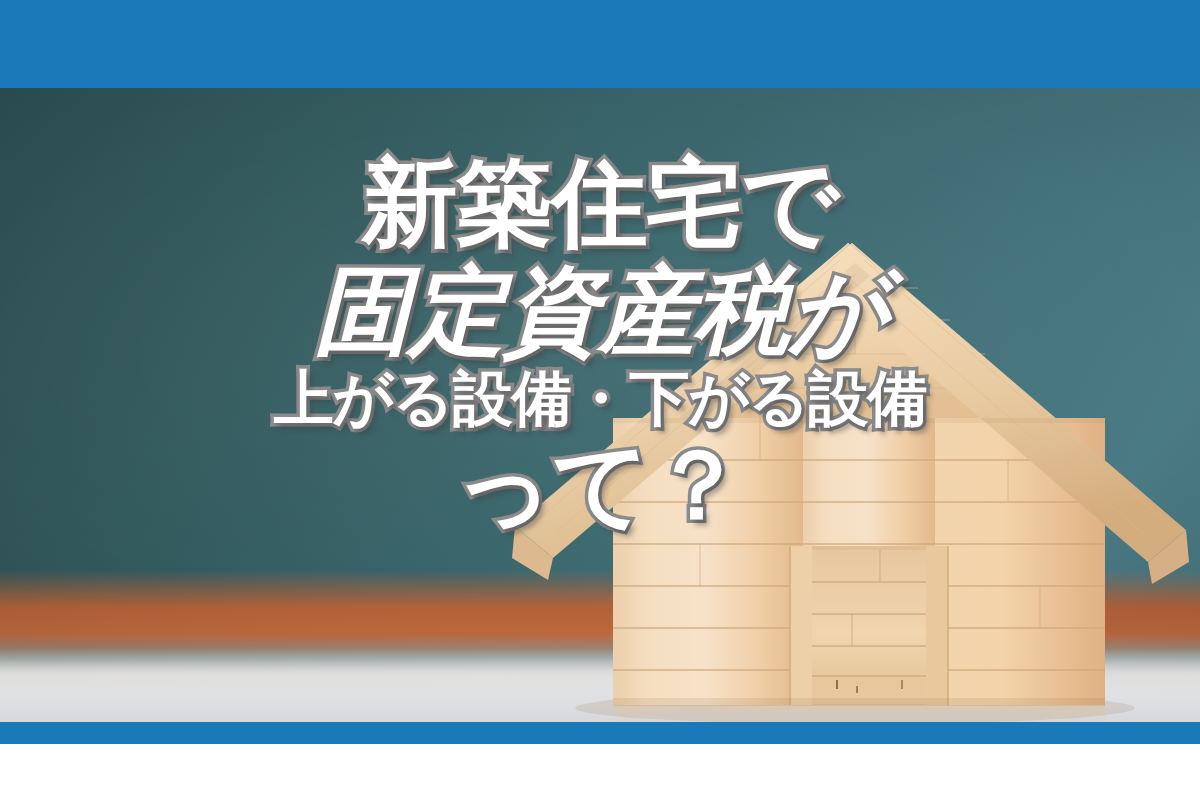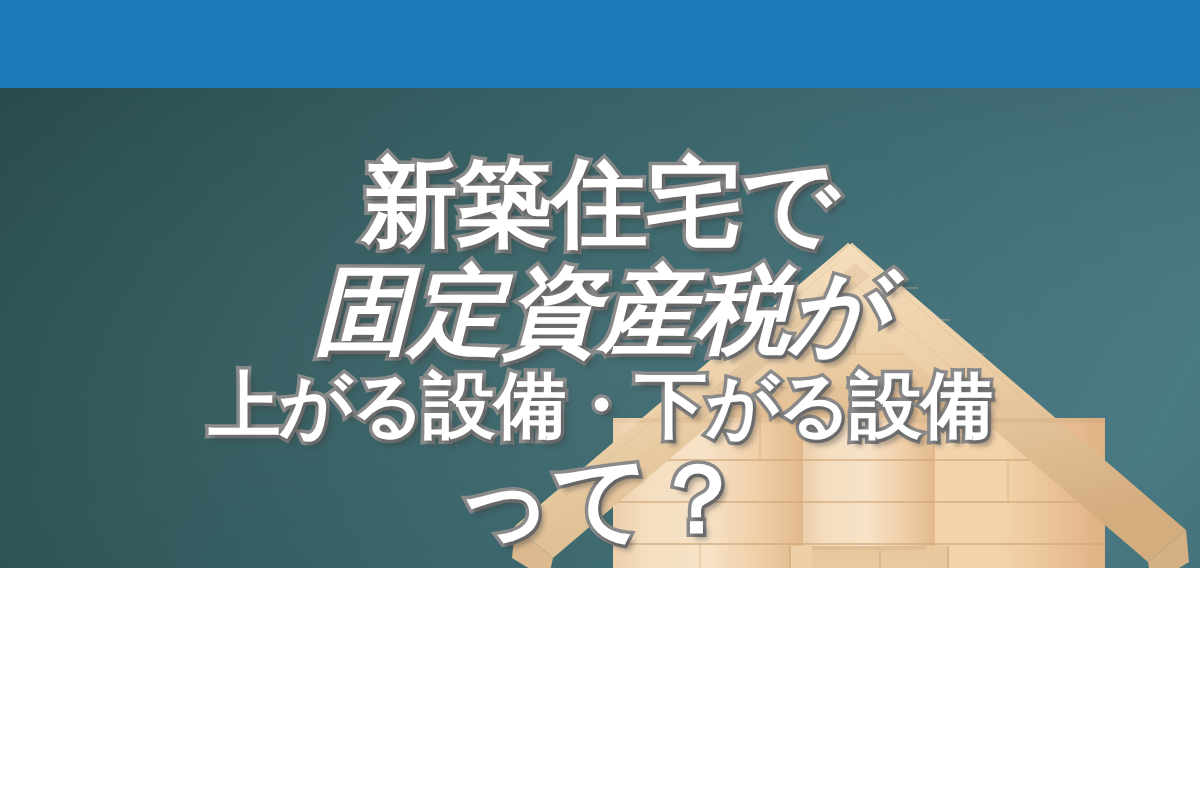--- a/index.html
+++ b/index.html
@@ -4,21 +4,21 @@
 <title>新築住宅で固定資産税が上がる設備・下がる設備って？</title>
 <style>
   html, body {
     margin: 0;
     padding: 0;
     background: #ffffff;
   }
   #stage {
     position: relative;
     width: 1200px;
-    height: 568px;
+    height: 744px;
     overflow: hidden;
     font-family: "DejaVu Sans", "Liberation Sans", sans-serif;
     background: #ffffff;
   }
 
   
   .bar {
     position: absolute;
     left: 0;
     width: 1200px;
@@ -120,21 +120,21 @@
     text-align: center;
     
     -webkit-text-stroke: 7px #8a8a8a;
     paint-order: stroke fill;
     text-shadow:
        5px 6px 5px rgba(60,60,60,0.40),
        2px 3px 0px rgba(120,120,120,0.55);
   }
   .hl-line.l1 { font-size: 96px; }
   .hl-line.l2 { font-size: 96px; font-style: italic; }
-  .hl-line.l3 { font-size: 72px; letter-spacing: -0.02em; }
+  .hl-line.l3 { font-size: 60px; letter-spacing: -0.02em; }
   .hl-line.l4 { font-size: 96px; }
 
   
   .hl-line::after { content: none; }
 </style>
 </head>
 <body>
 
 <div id="stage">
 

